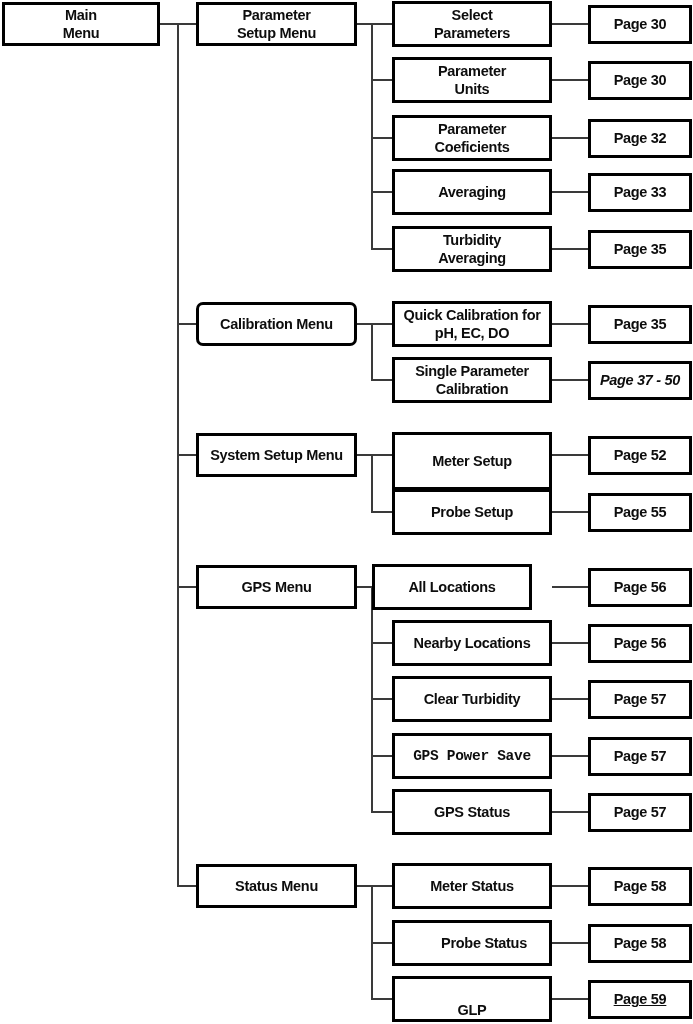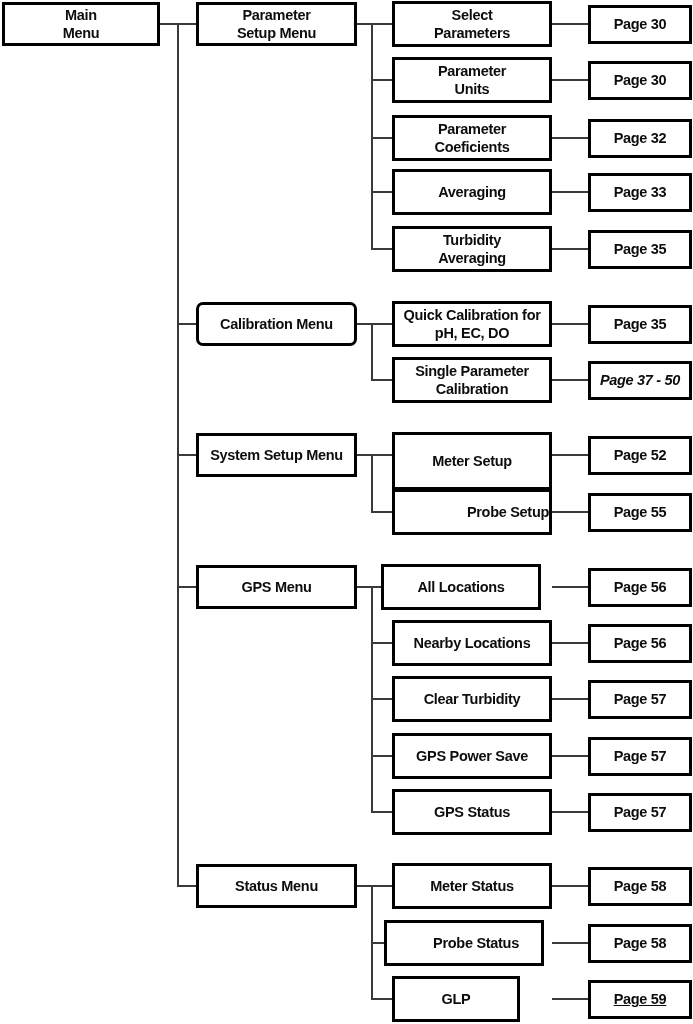--- a/index.html
+++ b/index.html
@@ -120,59 +120,59 @@
     <div class="hline" style="left: 357px; width: 35px; top: 454px;"></div>
     <div class="vline" style="left: 371px; top: 454px; height: 59px;"></div>
     <div class="hline" style="left: 371px; width: 21px; top: 511px;"></div>
     <div class="box" style="left: 392px; top: 432px; width: 160px; height: 58px;">
       <span>Meter Setup</span>
     </div>
     <div class="hline" style="left: 552px; width: 36px; top: 454px;"></div>
     <div class="box" style="left: 588px; top: 436px; width: 104px; height: 39px;">
       <span>Page 52</span>
     </div>
-    <div class="box" style="left: 392px; top: 489px; width: 160px; height: 46px; align-items: flex-end;">
+    <div class="box" style="left: 392px; top: 489px; width: 160px; height: 46px;">
       <span>Probe Setup</span>
     </div>
     <div class="hline" style="left: 552px; width: 36px; top: 511px;"></div>
     <div class="box" style="left: 588px; top: 493px; width: 104px; height: 39px;">
       <span>Page 55</span>
     </div>
     <div class="hline" style="left: 177px; width: 19px; top: 586px;"></div>
     <div class="box" style="left: 196px; top: 565px; width: 161px; height: 44px;">
       <span>GPS Menu</span>
     </div>
     <div class="hline" style="left: 357px; width: 35px; top: 586px;"></div>
     <div class="vline" style="left: 371px; top: 586px; height: 227px;"></div>
     <div class="hline" style="left: 371px; width: 21px; top: 642px;"></div>
     <div class="hline" style="left: 371px; width: 21px; top: 698px;"></div>
     <div class="hline" style="left: 371px; width: 21px; top: 755px;"></div>
     <div class="hline" style="left: 371px; width: 21px; top: 811px;"></div>
-    <div class="box" style="left: 381px; top: 564px; width: 160px; height: 46px;">
+    <div class="box" style="left: 372px; top: 564px; width: 160px; height: 46px;">
       <span>All Locations</span>
     </div>
     <div class="hline" style="left: 552px; width: 36px; top: 586px;"></div>
     <div class="box" style="left: 588px; top: 568px; width: 104px; height: 39px;">
       <span>Page 56</span>
     </div>
     <div class="box" style="left: 392px; top: 620px; width: 160px; height: 46px;">
       <span>Nearby Locations</span>
     </div>
     <div class="hline" style="left: 552px; width: 36px; top: 642px;"></div>
     <div class="box" style="left: 588px; top: 624px; width: 104px; height: 39px;">
       <span>Page 56</span>
     </div>
     <div class="box" style="left: 392px; top: 676px; width: 160px; height: 46px;">
       <span>Clear Turbidity</span>
     </div>
     <div class="hline" style="left: 552px; width: 36px; top: 698px;"></div>
     <div class="box" style="left: 588px; top: 680px; width: 104px; height: 39px;">
       <span>Page 57</span>
     </div>
-    <div class="box" style="left: 392px; top: 733px; width: 160px; height: 46px;">
+    <div class="box" style="left: 392px; top: 733px; width: 160px; height: 46px; font-family: Liberation Mono, monospace;">
       <span>GPS Power Save</span>
     </div>
     <div class="hline" style="left: 552px; width: 36px; top: 755px;"></div>
     <div class="box" style="left: 588px; top: 737px; width: 104px; height: 39px;">
       <span>Page 57</span>
     </div>
     <div class="box" style="left: 392px; top: 789px; width: 160px; height: 46px;">
       <span>GPS Status</span>
     </div>
     <div class="hline" style="left: 552px; width: 36px; top: 811px;"></div>
@@ -187,27 +187,27 @@
     <div class="vline" style="left: 371px; top: 885px; height: 115px;"></div>
     <div class="hline" style="left: 371px; width: 21px; top: 942px;"></div>
     <div class="hline" style="left: 371px; width: 21px; top: 998px;"></div>
     <div class="box" style="left: 392px; top: 863px; width: 160px; height: 46px;">
       <span>Meter Status</span>
     </div>
     <div class="hline" style="left: 552px; width: 36px; top: 885px;"></div>
     <div class="box" style="left: 588px; top: 867px; width: 104px; height: 39px;">
       <span>Page 58</span>
     </div>
-    <div class="box" style="left: 384px; top: 920px; width: 160px; height: 46px; padding-left: 24px;">
+    <div class="box" style="left: 392px; top: 920px; width: 160px; height: 46px; padding-left: 24px;">
       <span>Probe Status</span>
     </div>
     <div class="hline" style="left: 552px; width: 36px; top: 942px;"></div>
     <div class="box" style="left: 588px; top: 924px; width: 104px; height: 39px;">
       <span>Page 58</span>
     </div>
-    <div class="box" style="left: 392px; top: 976px; width: 128px; height: 46px;">
+    <div class="box" style="left: 392px; top: 976px; width: 160px; height: 46px; justify-content: flex-end;">
       <span>GLP</span>
     </div>
     <div class="hline" style="left: 552px; width: 36px; top: 998px;"></div>
     <div class="box" style="left: 588px; top: 980px; width: 104px; height: 39px; text-decoration: underline;">
       <span>Page 59</span>
     </div>
   </div>
 
 </body></html>

